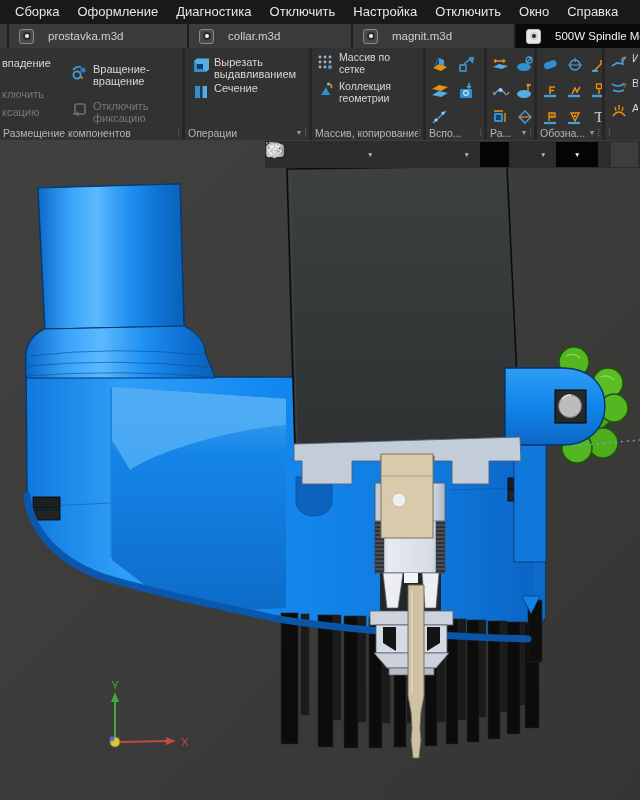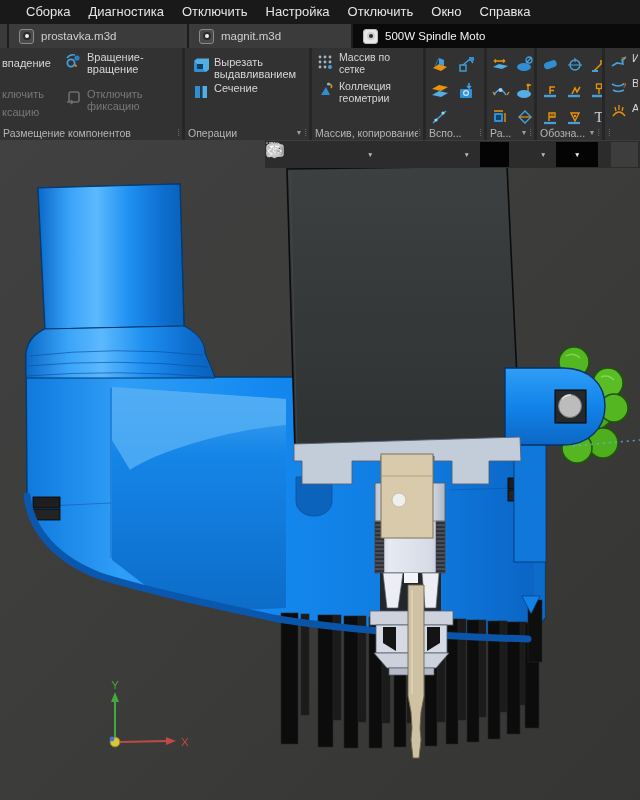--- a/index.html
+++ b/index.html
@@ -9,27 +9,27 @@
     --part-blue:#1487ef; --part-blue-dark:#0a58ae; --motor-gray:#36393a; --plate-silver:#c3ccd9;
     --shaft-tan:#d9caab; --knob-green:#54b621; --fin-black:#0c0c0c; --axis-green:#44a83e; --axis-red:#bf4a43;
   }
   *{box-sizing:border-box;margin:0;padding:0}
   html,body{width:640px;height:800px;overflow:hidden;background:#222;
     font-family:"Liberation Sans",sans-serif;-webkit-font-smoothing:antialiased}
   .stage{position:relative;width:640px;height:800px}
 
   
   .menubar{position:absolute;left:0;top:0;width:640px;height:24px;background:var(--menu-bg);
-    display:flex;padding-left:17px}
+    display:flex;padding-left:6px}
   .menubar .mi{color:#e6e6e6;font-size:13px;padding:0 9px;line-height:24px;white-space:nowrap;cursor:default}
 
   
   .tabbar{position:absolute;left:0;top:24px;width:640px;height:24px;background:var(--tabbar-bg);display:flex}
   .tab-sliver{width:9px;height:24px;background:#3a3a3a;border-right:2px solid #1d1d1d}
-  .tab{height:24px;display:flex;align-items:center;gap:7px;padding:0 10px;background:var(--tab-bg);
+  .tab{height:24px;display:flex;align-items:center;gap:14px;padding:0 10px;background:var(--tab-bg);
     border-right:2px solid #1d1d1d;color:#cfcfcf;font-size:11.5px;white-space:nowrap;overflow:hidden}
   .tab .doc-ic{width:15px;height:15px;flex:0 0 auto;border-radius:3px;background:#4a4a4a;border:1px solid #8a8a8a;
     display:flex;align-items:center;justify-content:center}
   .tab .doc-ic i{display:block;width:8px;height:8px;border-radius:50%;background:#f0f0f0;border:2px solid #2a2a2a}
   .tab.active{background:var(--tab-active-bg);color:#f2f2f2;flex:1;border-right:none}
   .tab.active .doc-ic{background:#e8e8e8;border-color:#bdbdbd}
   .tab.active .doc-ic i{background:#2a2a2a;border-color:#cfcfcf}
   .tab:nth-child(2){width:180px}.tab:nth-child(3){width:164px}.tab:nth-child(4){width:163px}
 
   
@@ -42,21 +42,21 @@
   .rsec .cap .dd{color:#8fa0ac;font-size:7px;margin:0 2px}
   .rsec .cap .grip{color:#7a7a7a;font-size:9px;letter-spacing:-1px}
   .cmd{display:flex;align-items:flex-start;gap:4px;color:var(--bar-text);font-size:11px;line-height:12px;cursor:default}
   .cmd.dis{color:var(--bar-text-dim)}
   .cmd .ric{flex:0 0 auto;width:19px;height:19px;display:flex;align-items:center;justify-content:center}
   .igrid{display:grid;grid-template-columns:repeat(3,1fr);gap:2px 2px;padding:2px 1px}
   .igrid.two{grid-template-columns:repeat(2,1fr)}
   .igrid .cell{width:22px;height:24px;display:flex;align-items:center;justify-content:center;cursor:default}
 
   
-  .place-grid{display:grid;grid-template-columns:60px 1fr;column-gap:2px;height:100%}
+  .place-grid{display:grid;grid-template-columns:60px 1fr;column-gap:8px;height:100%}
   .place-col{display:flex;flex-direction:column;justify-content:flex-start;gap:5px;overflow:hidden}
   .frag{font-size:11px;line-height:12px;color:var(--bar-text);white-space:nowrap}
   .frag.dim{color:var(--bar-text-dim)}
 
   
   .viewport{position:absolute;left:0;top:140px;width:640px;height:660px;background:var(--viewport-bg)}
   .viewport svg{position:absolute;left:0;top:0}
 
   
   .vtb{position:absolute;left:265px;top:1px;width:375px;height:27px;background:#2c2c2c;
@@ -69,35 +69,42 @@
   .vtb .cam-tile{background:#3d3d3d}
   .vtb .push{margin-left:auto}
 </style>
 </head>
 <body>
 
 <div class="stage">
 
   <div class="menubar">
     <span class="mi">Сборка</span>
+    <span class="mi">Оформление</span>
     <span class="mi">Диагностика</span>
     <span class="mi">Отключить</span>
     <span class="mi">Настройка</span>
     <span class="mi">Отключить</span>
     <span class="mi">Окно</span>
     <span class="mi">Справка</span>
   </div>
 
   <div class="tabbar">
     <div class="tab-sliver"></div>
     <div class="tab">
       <span class="doc-ic">
           <i></i>
         </span>
       <span>prostavka.m3d</span>
+    </div>
+    <div class="tab">
+      <span class="doc-ic">
+          <i></i>
+        </span>
+      <span>collar.m3d</span>
     </div>
     <div class="tab">
       <span class="doc-ic">
           <i></i>
         </span>
       <span>magnit.m3d</span>
     </div>
     <div class="tab active">
       <span class="doc-ic">
           <i></i>
@@ -113,21 +120,21 @@
         <div class="place-grid">
           <div class="place-col">
             <span class="frag" style="margin-top:6px">впадение</span>
             <span style="margin-top:10px">
               <span class="frag dim">ключить</span><br>
               <span class="frag dim">ксацию</span>
             </span>
 
           </div>
           <div class="place-col">
-            <div class="cmd" style="margin-top:0">
+            <div class="cmd" style="margin-top:12px">
               <span class="ric">
                 <svg width="18" height="18" viewBox="0 0 18 18">
                     <circle cx="6" cy="11" r="3.6" fill="none" stroke="#44a0dd" stroke-width="1.8"></circle>
                     <circle cx="12" cy="6" r="2.6" fill="#2b7fc0"></circle>
                     <path d="M2 6 q3 -4 8 -3" fill="none" stroke="#44a0dd" stroke-width="1.4"></path>
                     <path d="M9 14 l3 1 -1 -3z" fill="#e8930c"></path>
                   </svg>
               </span>
               <span style="max-width:66px">Вращение-вращение</span>
             </div>

